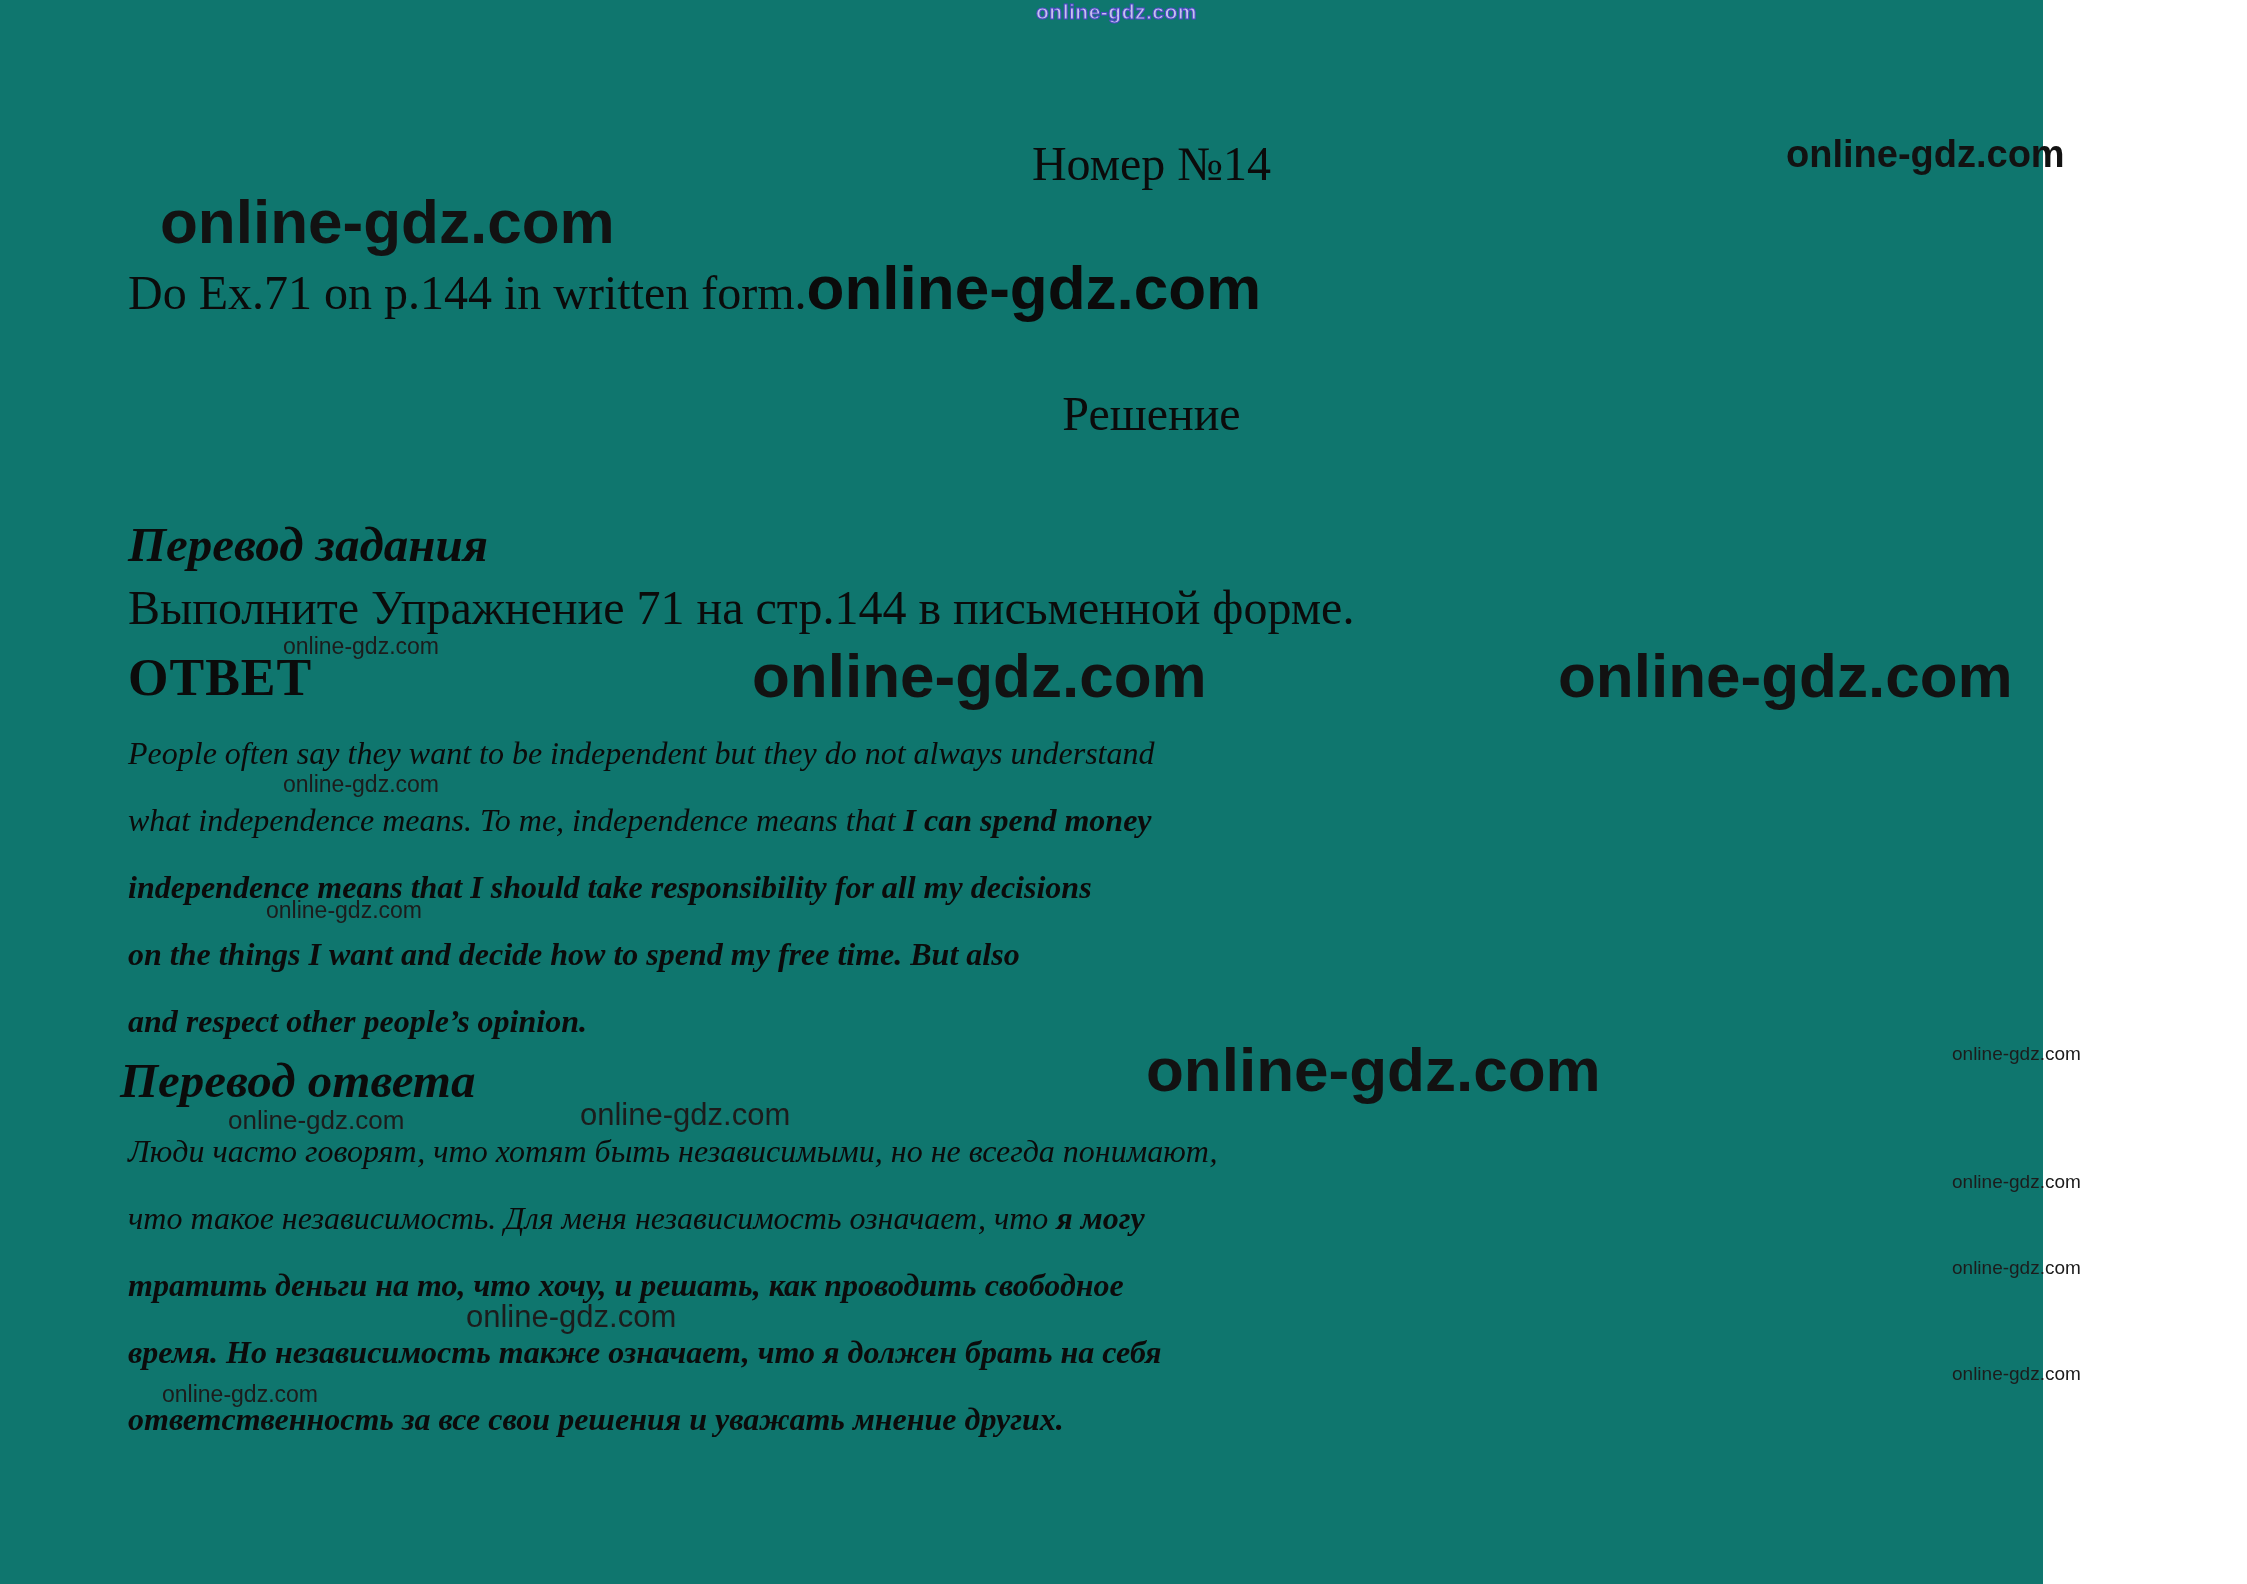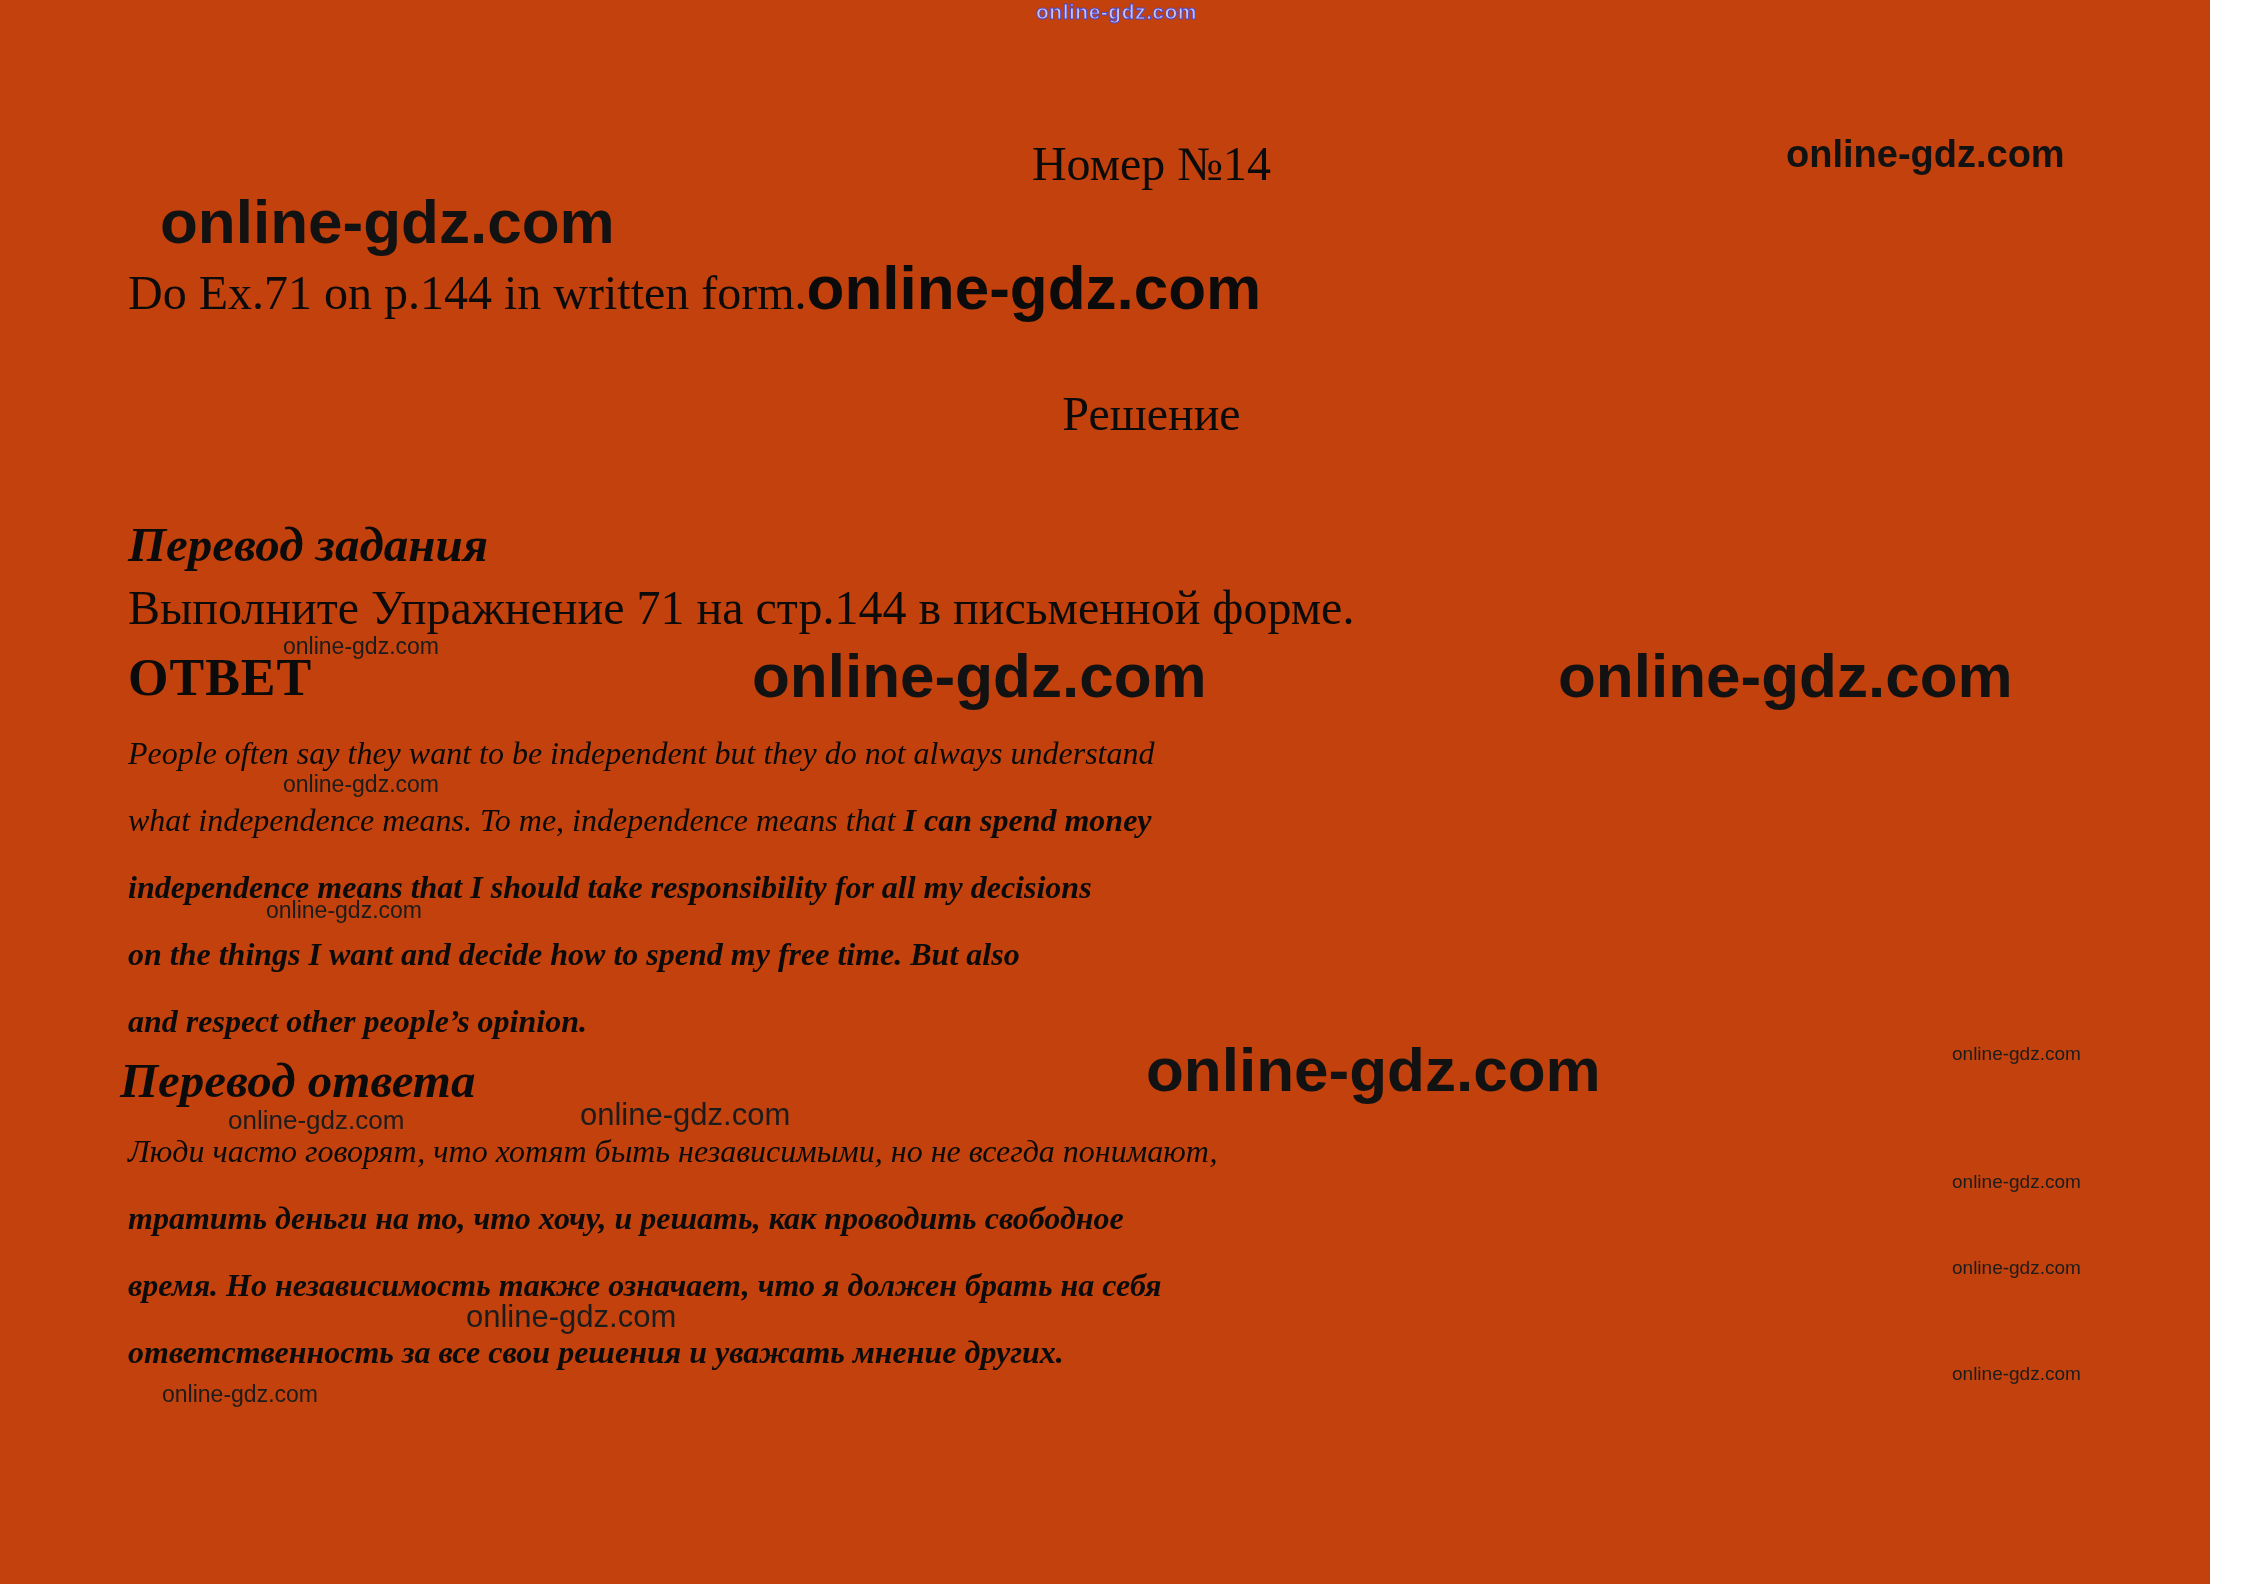--- a/index.html
+++ b/index.html
@@ -3,21 +3,21 @@
 <meta charset="utf-8">
 <style>
   html,body{margin:0;padding:0;}
   body{
     width:2247px;height:1584px;
     background:#ffffff;
     font-family:"Liberation Serif",serif;
     color:#0b0b0b;
     overflow:hidden;
   }
-  .page{position:relative;width:2210px;height:1584px;background:#c2410c;}
+  .page{position:relative;width:2043px;height:1584px;background:#0f766e;}
   .abs{position:absolute;white-space:nowrap;margin:0;}
   .center{left:0;width:2247px;text-align:center;}
 
   
   .h-serif{font-size:48px;font-weight:normal;padding-left:28px;}
   .task-serif{font-size:48px;}
   .subhead{font-size:49px;font-weight:bold;font-style:italic;}
   .answer-head{font-size:52px;font-weight:bold;letter-spacing:1px;}
   .para{position:absolute;margin:0;}
   .para .line{height:67px;line-height:67px;font-size:32px;white-space:nowrap;font-style:italic;}
@@ -81,20 +81,21 @@
 
   <h3 class="abs subhead" style="left:120px;top:1052px;">Перевод ответа</h3>
   <span class="abs wm wm-lg" style="left:1146px;top:1036px;">online-gdz.com</span>
   <span class="abs wm wm-xs" style="left:1952px;top:1044px;">online-gdz.com</span>
 
   <span class="abs wm wm-sm26" style="left:228px;top:1106px;">online-gdz.com</span>
   <span class="abs wm wm-md2" style="left:580px;top:1098px;">online-gdz.com</span>
 
   <div class="para" style="left:128px;top:1118px;">
     <div class="line"><span>Люди часто говорят, что хотят быть независимыми, но не всегда понимают,</span><b></b></div>
+    <div class="line"><span>что такое независимость. Для меня независимость означает, что </span><b>я могу</b></div>
     <div class="line"><span></span><b>тратить деньги на то, что хочу, и решать, как проводить свободное</b></div>
     <div class="line"><span></span><b>время. Но независимость также означает, что я должен брать на себя</b></div>
     <div class="line"><span></span><b>ответственность за все свои решения и уважать мнение других.</b></div>
   </div>
 
   <span class="abs wm wm-xs" style="left:1952px;top:1172px;">online-gdz.com</span>
   <span class="abs wm wm-xs" style="left:1952px;top:1258px;">online-gdz.com</span>
   <span class="abs wm wm-xs" style="left:1952px;top:1364px;">online-gdz.com</span>
 
   <span class="abs wm wm-md2" style="left:466px;top:1300px;">online-gdz.com</span>

